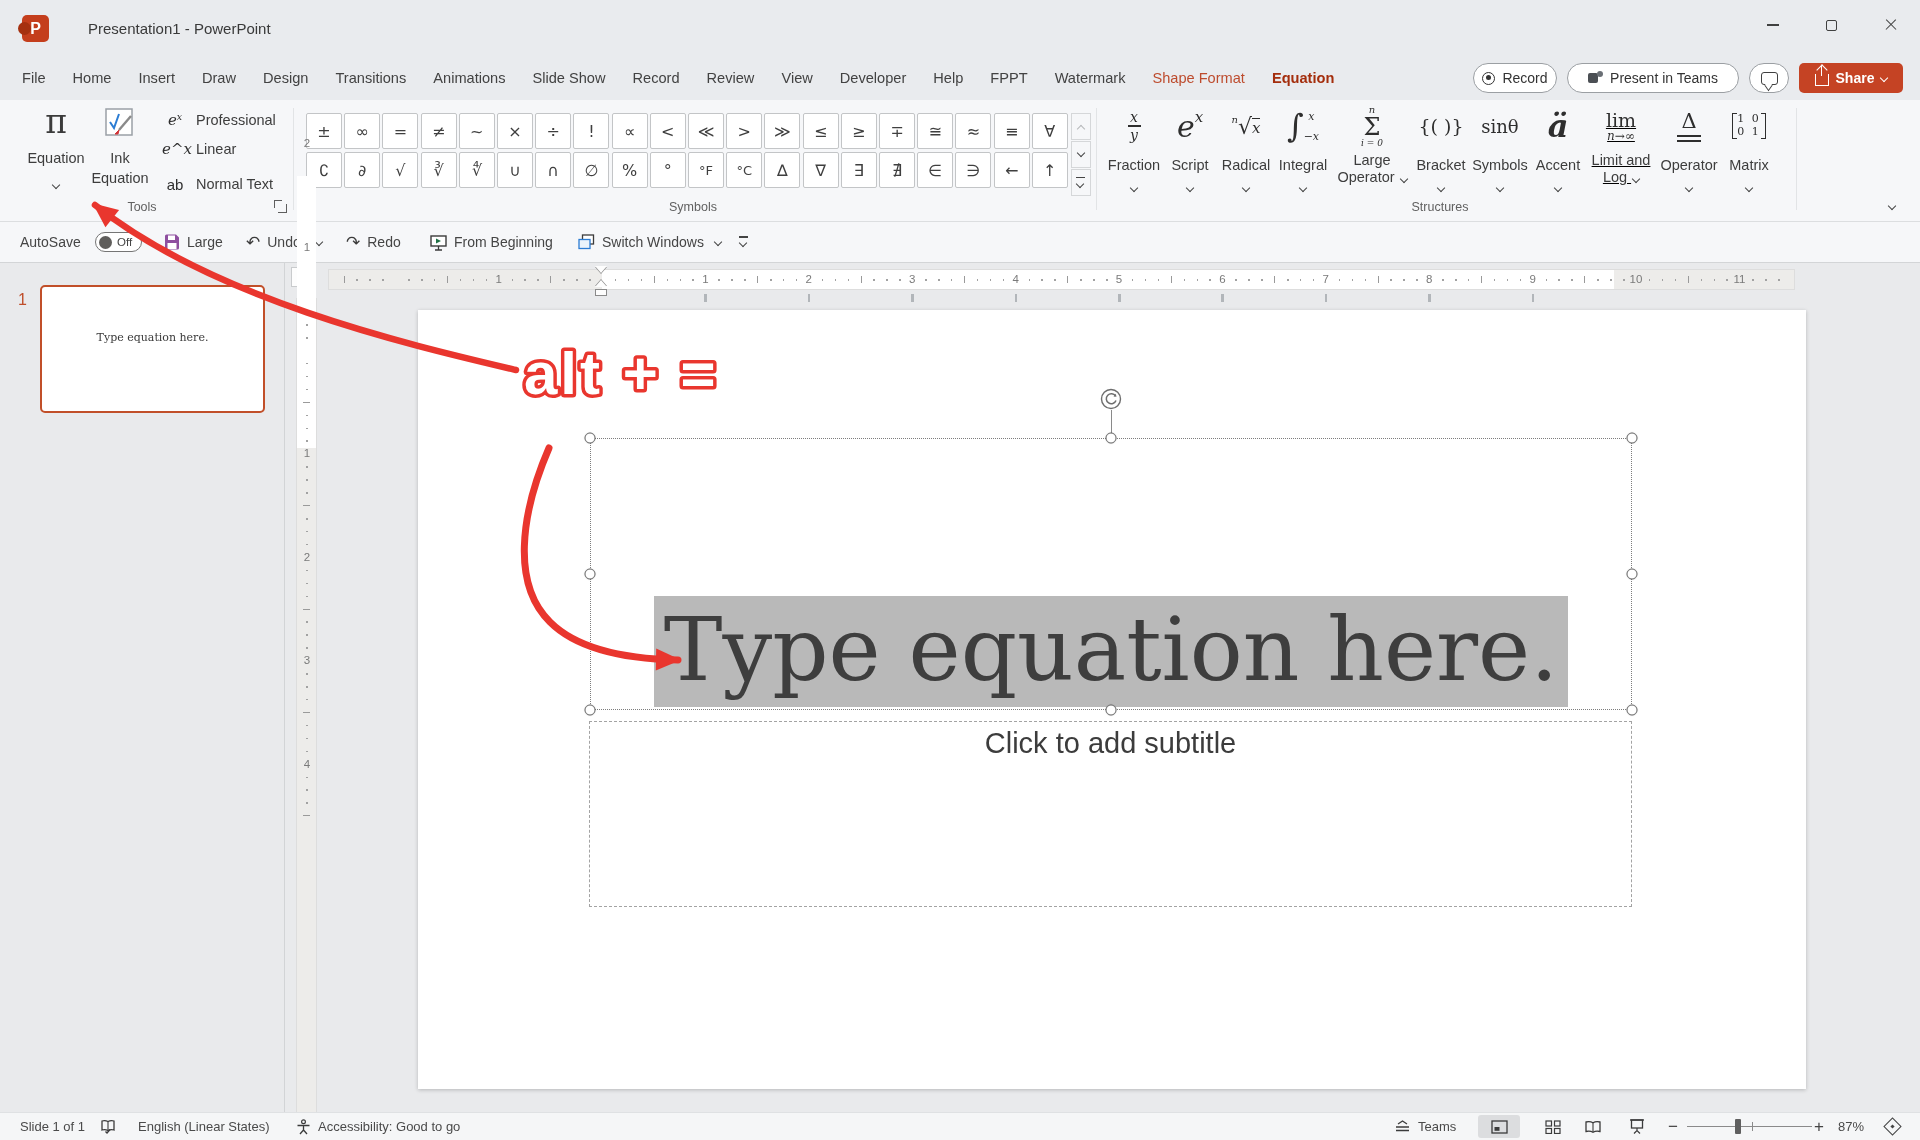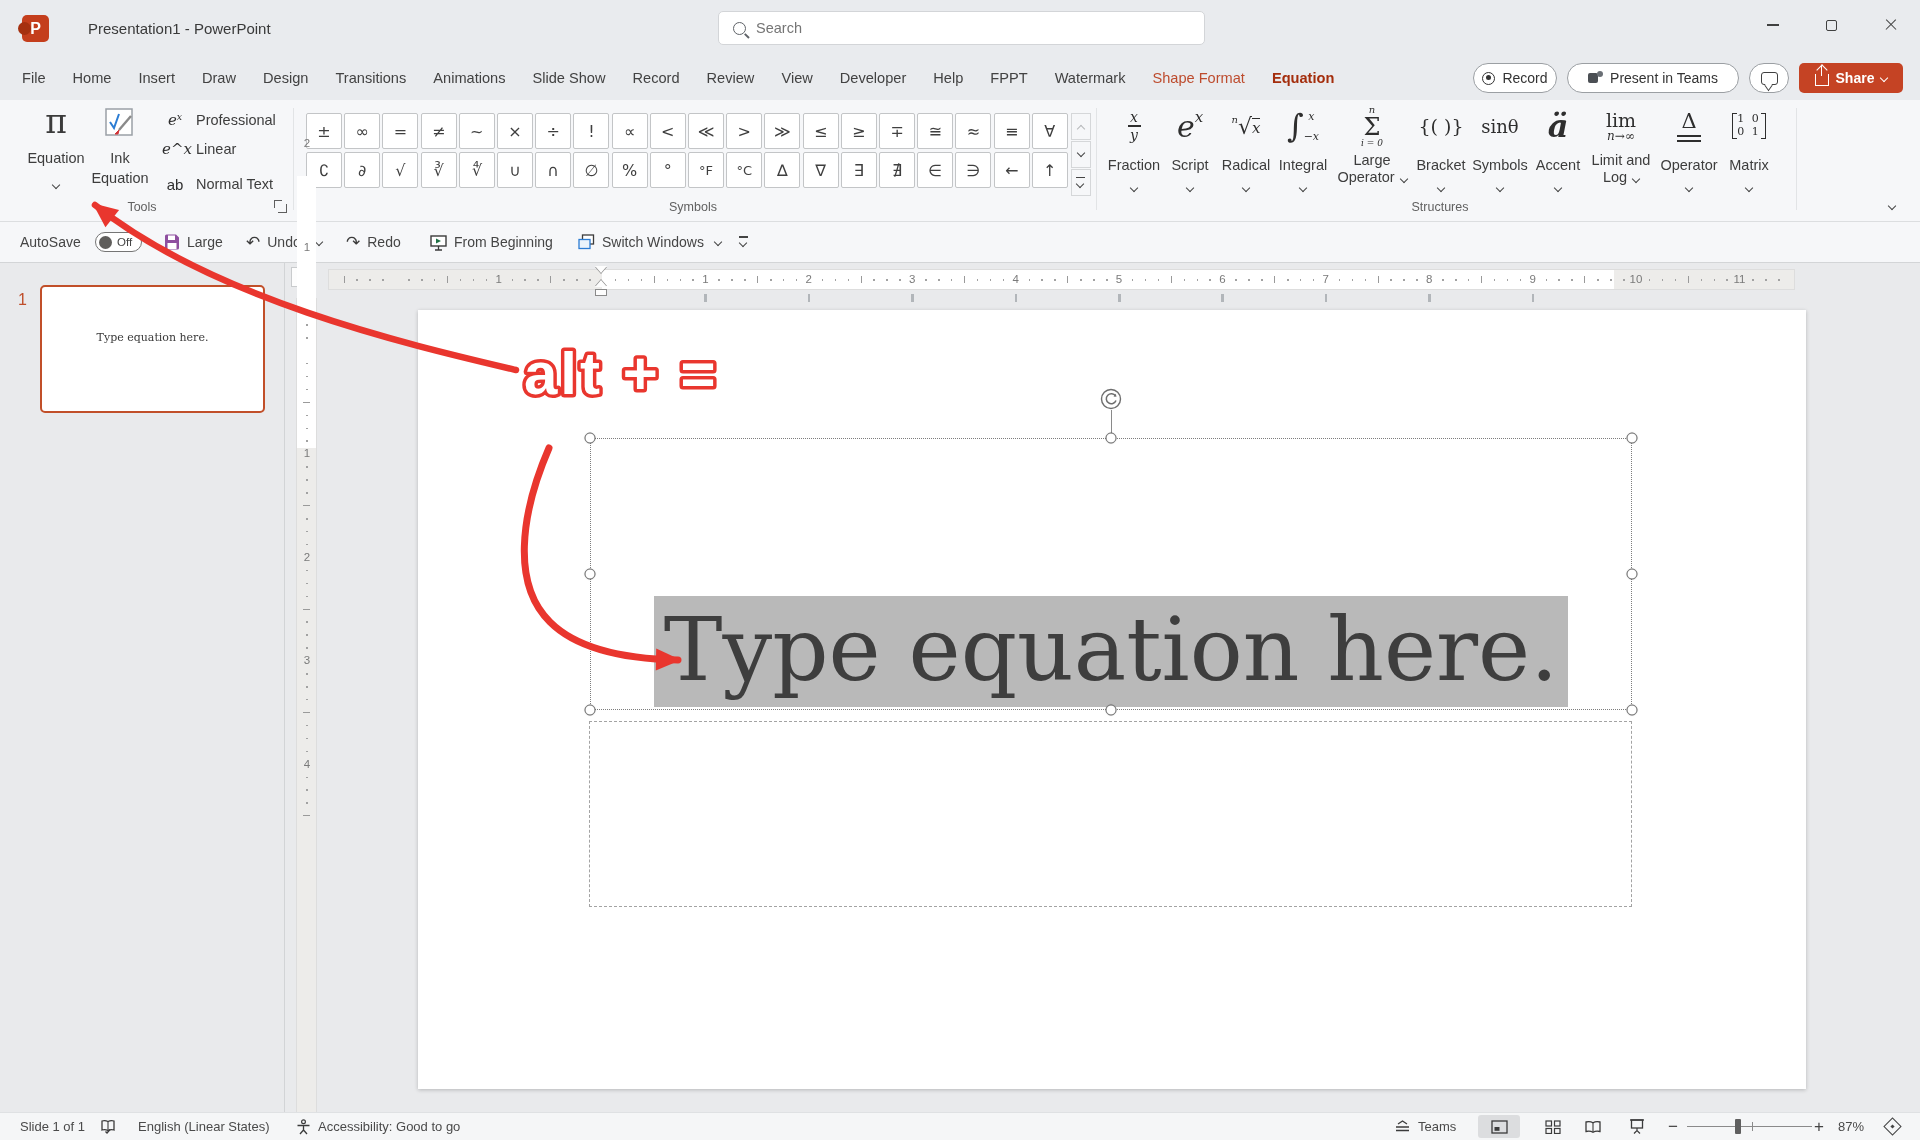--- a/index.html
+++ b/index.html
@@ -139,24 +139,20 @@
   #anno { position:absolute; left:0; top:0; z-index:60; pointer-events:none; }
 </style>
 </head>
 <body>
 
 <div id="titlebar" class="abs">
   <div id="ppt-icon" class="abs">
       <span>P</span>
     </div>
   <div id="win-title" class="abs">Presentation1  -  PowerPoint</div>
-  <div id="searchbox" class="abs">
-    <span class="search-glyph"></span>
-    <input placeholder="Search" style="">
-  </div>
   <div id="btn-min" class="wbtn abs">
       <span class="glyph-min"></span>
     </div>
   <div id="btn-max" class="wbtn abs">
       <span class="glyph-max"></span>
     </div>
   <div id="btn-close" class="wbtn abs">
       <span class="glyph-close"></span>
     </div>
 </div>
@@ -362,21 +358,21 @@
         <div style="font-size: 14.5px; color: rgb(61, 61, 61); line-height: 18px; margin-top: 4px;">Symbols</div>
         <div style="margin-top: 3px;"><span class="chev"></span></div>
       </div>
       <div class="struct" style="left: 1558px; width: 84px;">
         <div class="sticon">
           <i style="font-size:32px;font-weight:bold">ä</i>
         </div>
         <div style="font-size: 14.5px; color: rgb(61, 61, 61); line-height: 18px; margin-top: 4px;">Accent</div>
         <div style="margin-top: 3px;"><span class="chev"></span></div>
       </div>
-      <div class="struct" style="left: 1621px; width: 84px;">
+      <div class="struct" style="left: 1621px; width: 84px; text-decoration: underline;">
         <div class="sticon">
           <span class="st-col">
             <span style="font-size:19px">lim</span>
             <i style="font-size:12px">n→∞</i>
           </span>
         </div>
         <div style="font-size: 14.5px; color: rgb(61, 61, 61); line-height: 17px;">Limit and</div>
         <div style="font-size: 14.5px; color: rgb(61, 61, 61); line-height: 17px;">Log <span class="chev" style="margin-left:2px"></span></div>
       </div>
       <div class="struct" style="left: 1689px; width: 84px;">
@@ -640,20 +636,21 @@
         <div class="handle" style="left: 172px; top: 128px;"></div>
         <div class="handle" style="left: 693px; top: 128px;"></div>
         <div class="handle" style="left: 1214px; top: 128px;"></div>
         <div class="handle" style="left: 172px; top: 264px;"></div>
         <div class="handle" style="left: 1214px; top: 264px;"></div>
         <div class="handle" style="left: 172px; top: 400px;"></div>
         <div class="handle" style="left: 693px; top: 400px;"></div>
         <div class="handle" style="left: 1214px; top: 400px;"></div>
       </div>
     <div id="subtitle-box"></div>
+    <div id="subtitle-text">Click to add subtitle</div>
   </div>
 <div class="tabmark" style="left: 704.4px; top: 31px;"></div>
     <div class="tabmark" style="left: 807.8px; top: 31px;"></div>
     <div class="tabmark" style="left: 911.2px; top: 31px;"></div>
     <div class="tabmark" style="left: 1014.6px; top: 31px;"></div>
     <div class="tabmark" style="left: 1118px; top: 31px;"></div>
     <div class="tabmark" style="left: 1221.4px; top: 31px;"></div>
     <div class="tabmark" style="left: 1324.8px; top: 31px;"></div>
     <div class="tabmark" style="left: 1428.2px; top: 31px;"></div>
     <div class="tabmark" style="left: 1531.6px; top: 31px;"></div>

